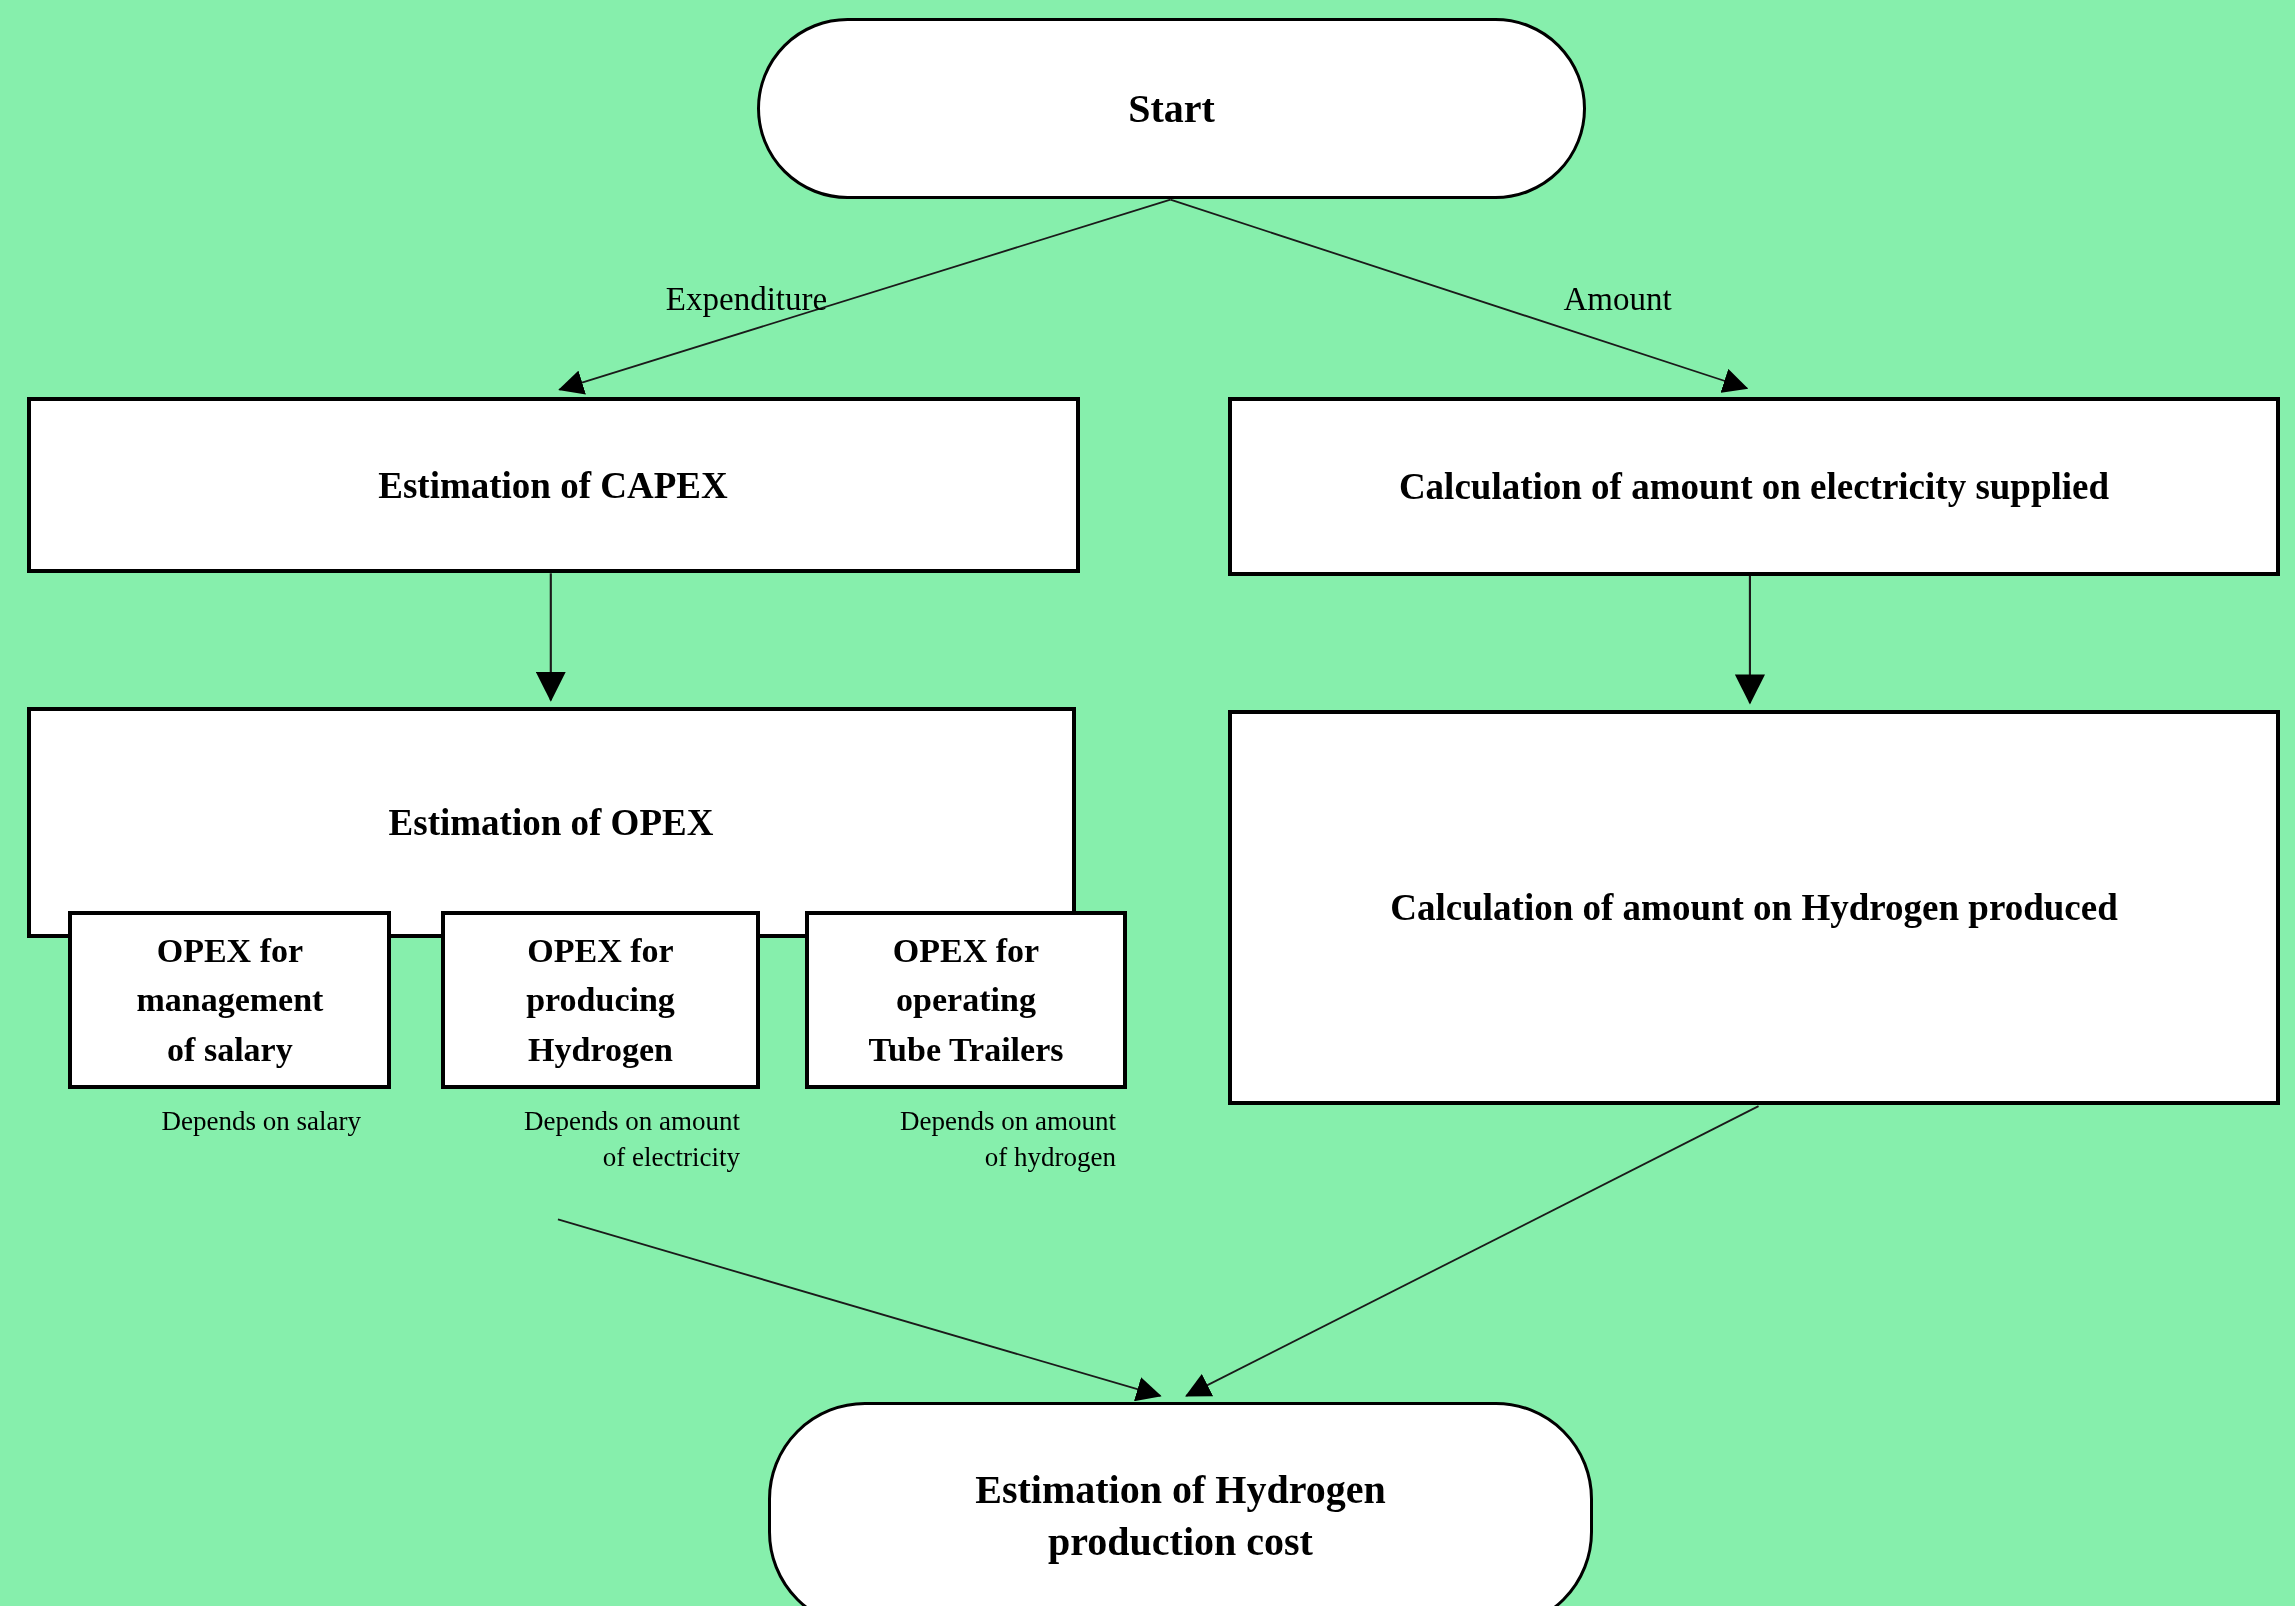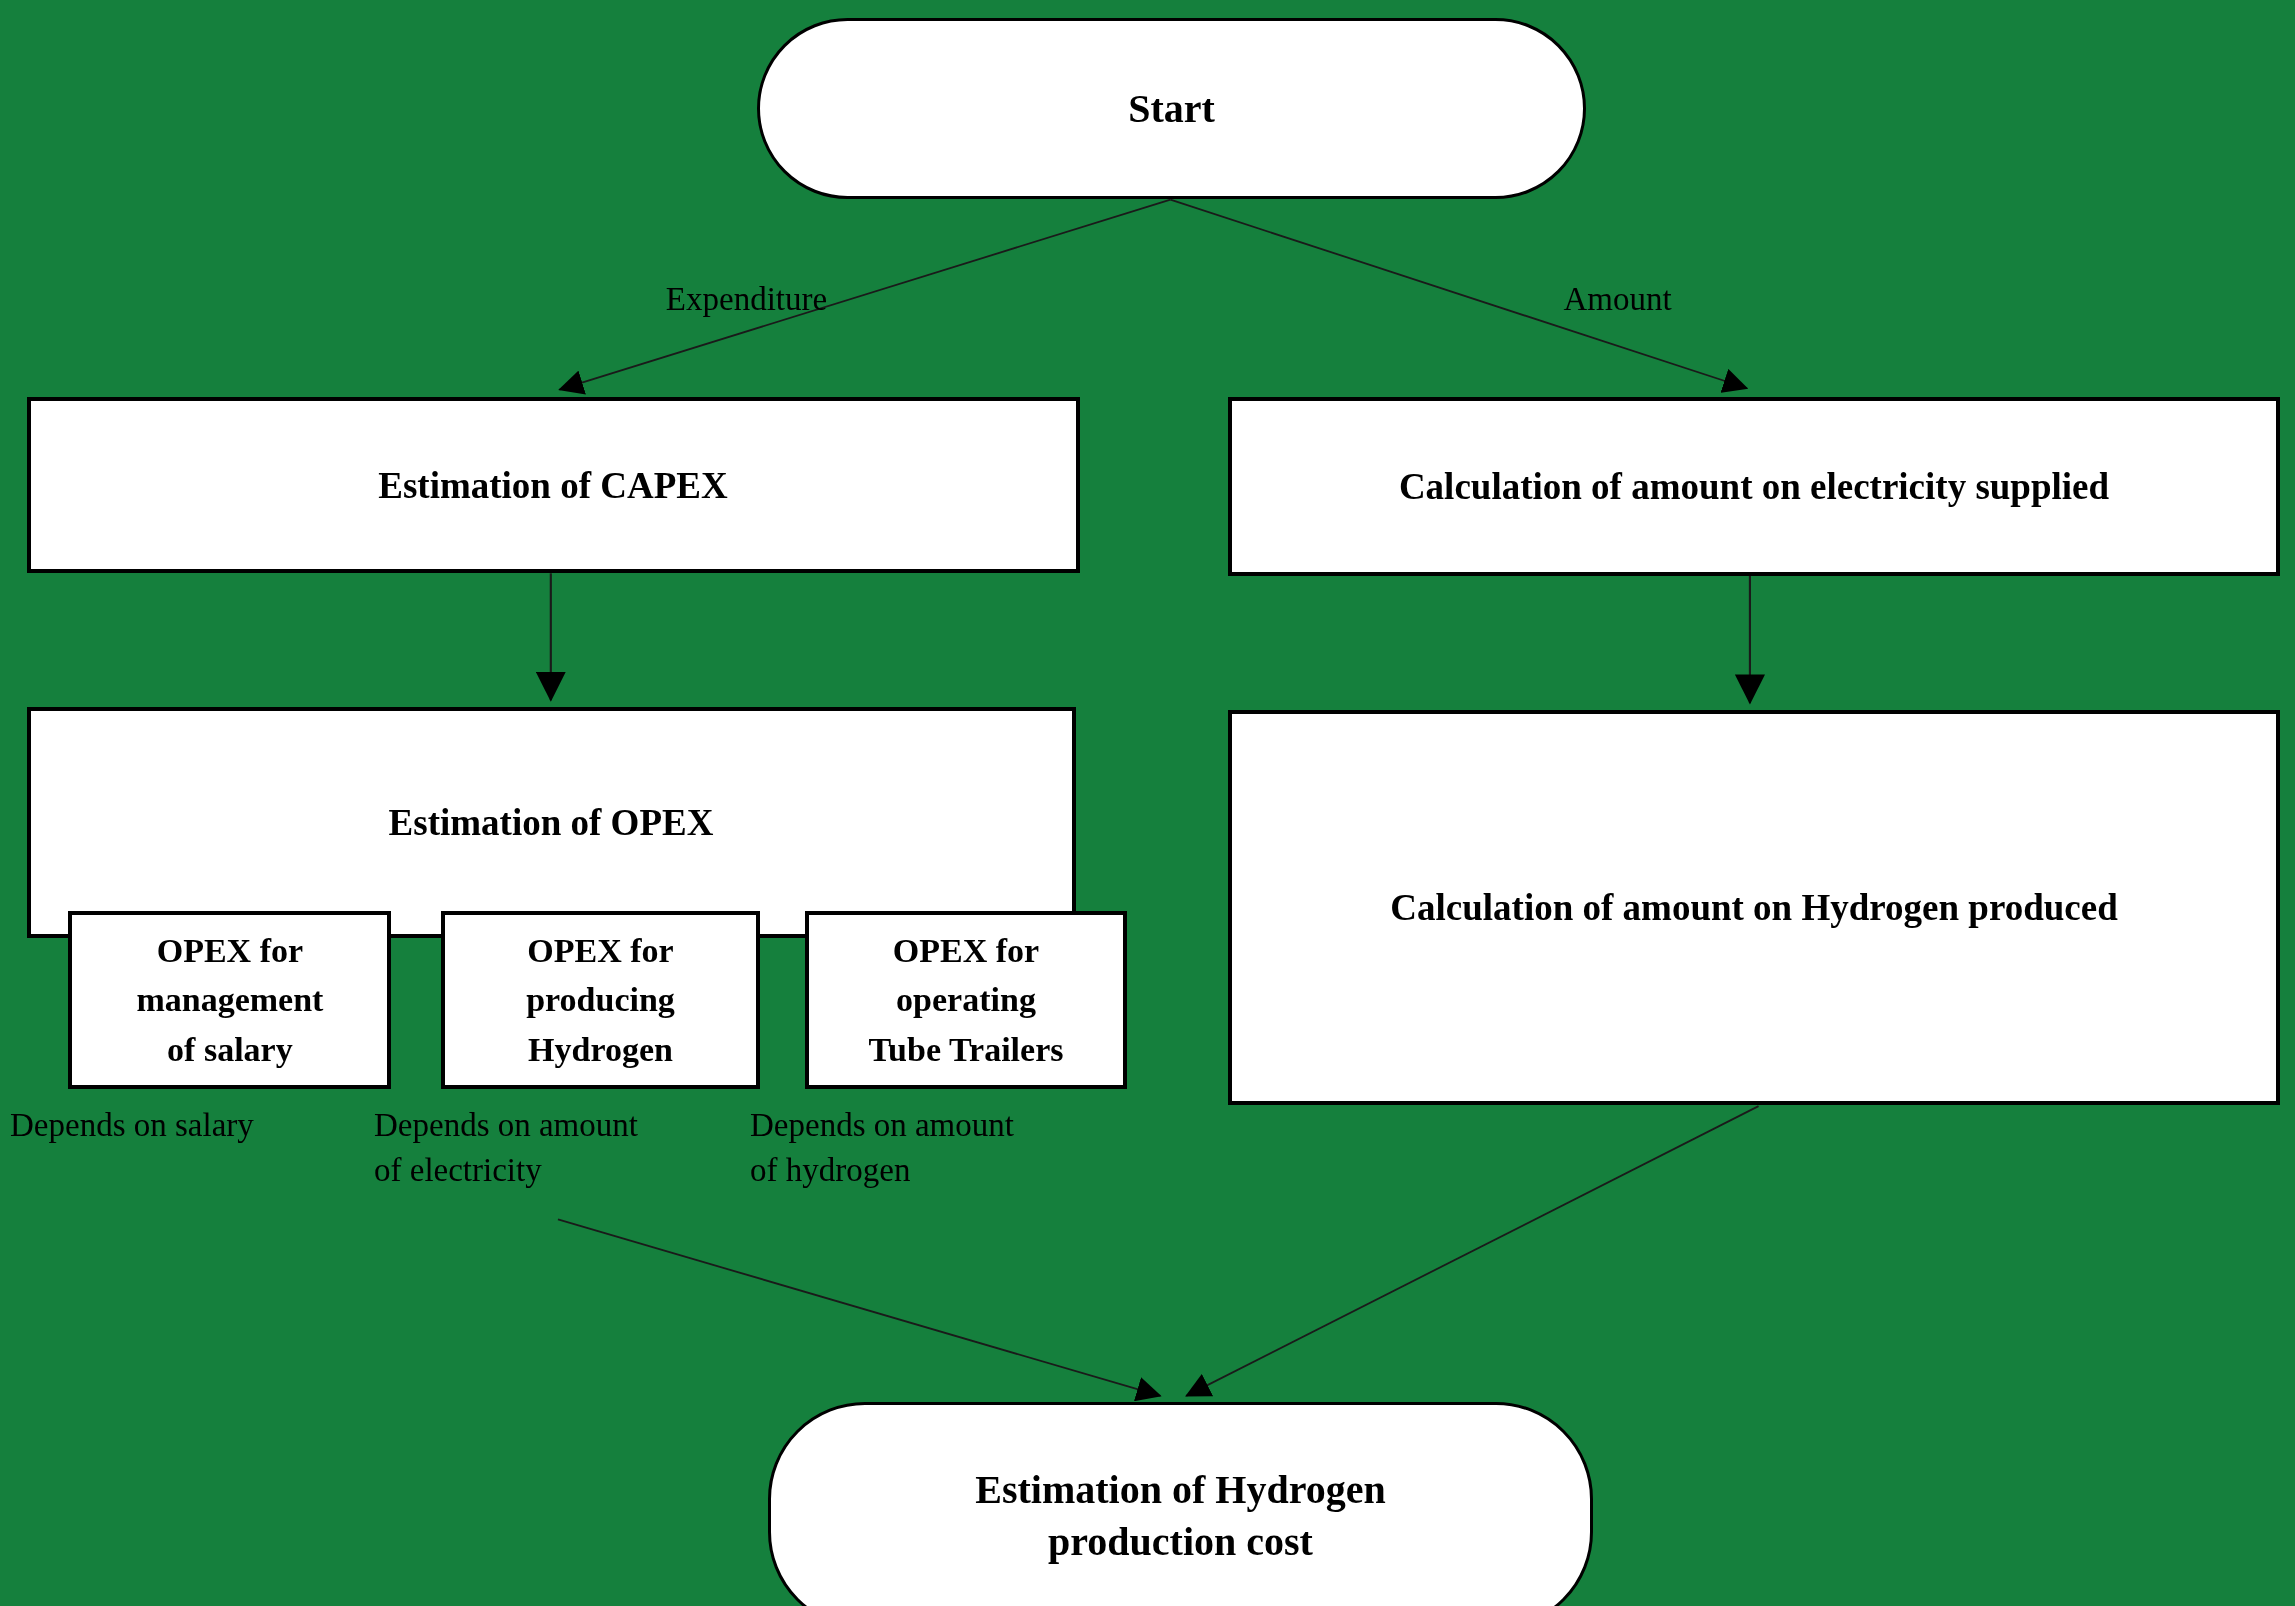--- a/index.html
+++ b/index.html
@@ -5,21 +5,21 @@
   html, body {
     margin: 0;
     padding: 0;
     background: #ffffff;
   }
   * { box-sizing: border-box; }
   #canvas {
     position: relative;
     width: 2295px;
     height: 1607px;
-    background: #15803d;
+    background: #86efac;
     font-family: "Liberation Serif", "DejaVu Serif", serif;
     color: #000000;
     overflow: hidden;
   }
   #edge-layer {
     position: absolute;
     left: 0; top: 0;
     width: 2295px;
     height: 1607px;
     pointer-events: none;
@@ -47,22 +47,22 @@
   }
   .subbox {
     border: 4.3px solid #000000;
     font-weight: bold;
     font-size: 34px;
     line-height: 1.45;
     margin-left: 44px;
   }
   .caption {
     position: absolute;
-    text-align: left;
-    font-size: 33px;
+    text-align: right;
+    font-size: 27px;
     line-height: 1.35;
   }
   .edge-label {
     position: absolute;
     text-align: center;
     font-size: 33px;
     margin-top: 24px;
   }
   .line-span { display: block; }
 </style>

